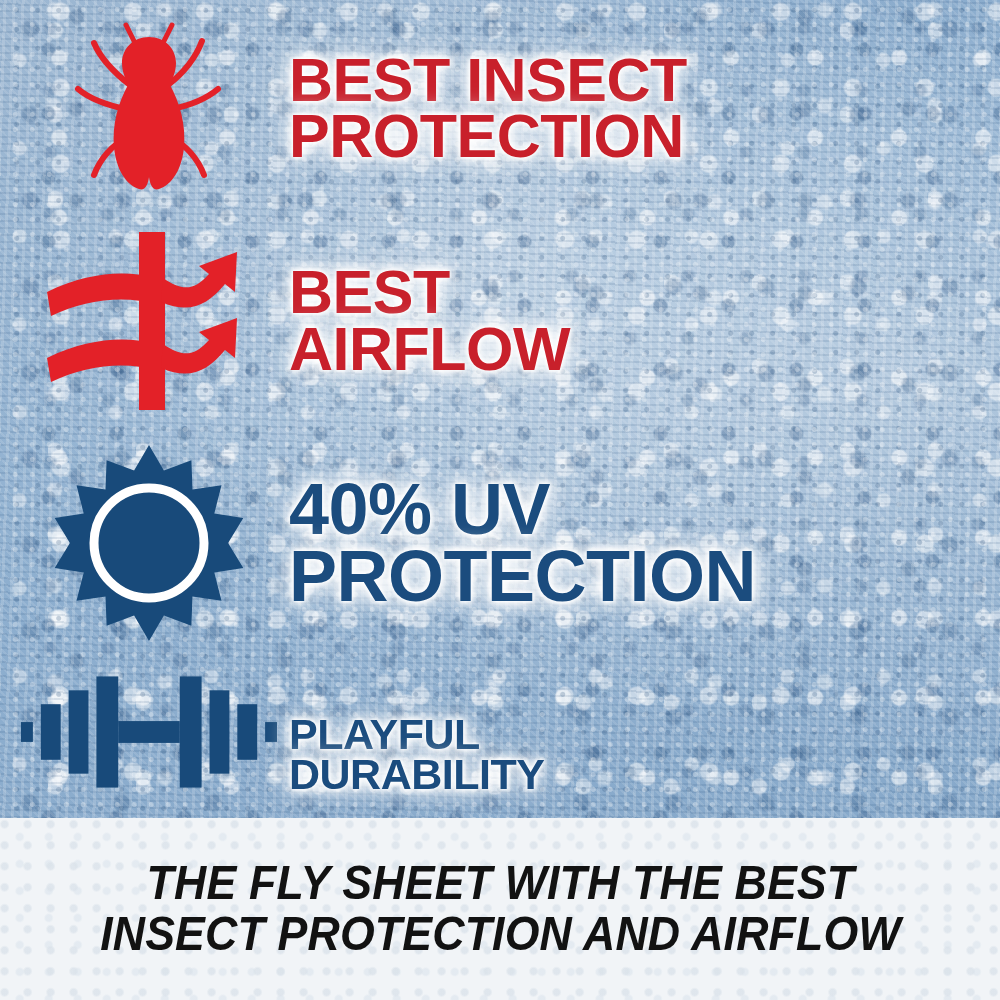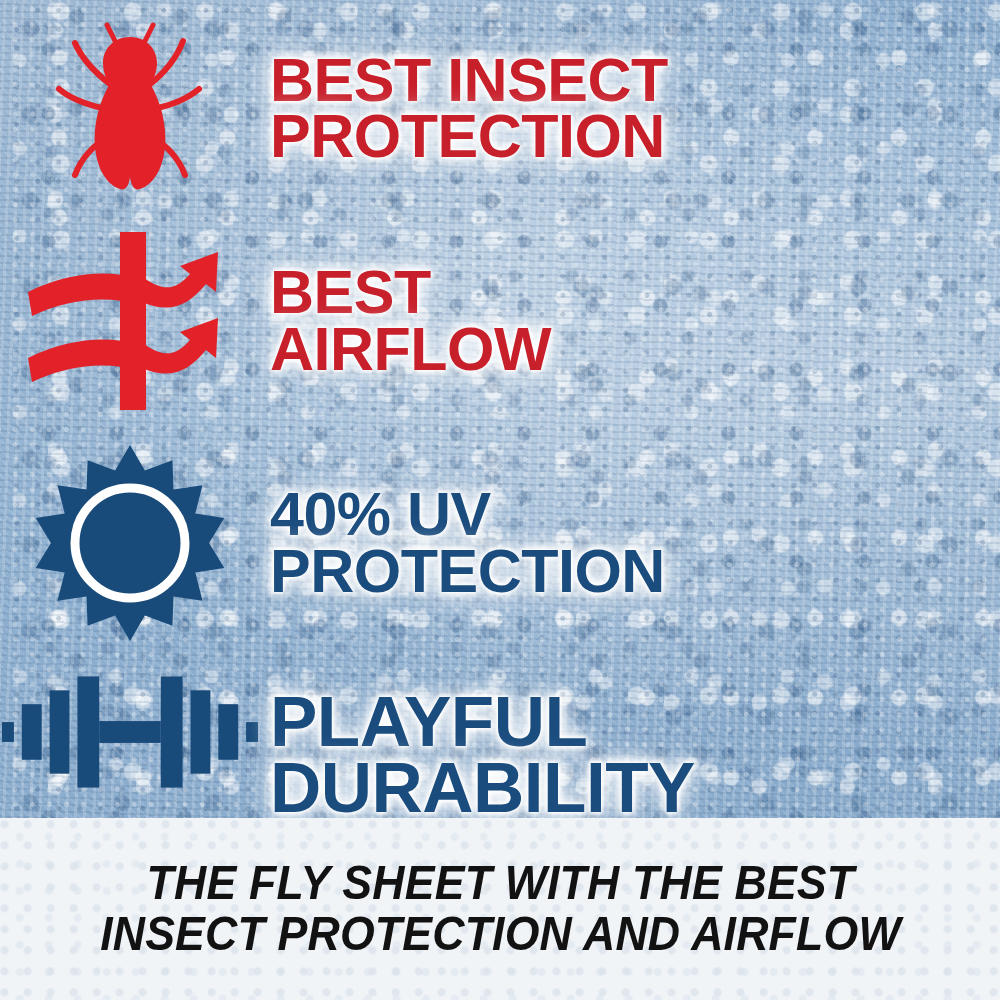--- a/index.html
+++ b/index.html
@@ -66,20 +66,21 @@
 
   
   .rows {
     position:absolute;
     left:0; top:0; width:1000px; height:818px;
   }
   .row {
     position:absolute;
     display:flex;
     align-items:center;
+    padding-left:19px;
   }
   .icon-cell {
     width:260px;
     display:flex;
     align-items:center;
     justify-content:center;
     flex:0 0 260px;
   }
   .label-cell {
     flex:1;
@@ -108,22 +109,22 @@
   }
 
   
   #row-insect   { left:0;  top:8px;   width:1000px; height:200px; }
   #row-airflow  { left:0;  top:218px; width:796px; height:205px; }
   #row-uv       { left:0;  top:435px; width:1000px; height:215px; }
   #row-durable  { left:0;  top:648px; width:1000px; height:165px; }
 
   #txt-insect  { font-size:61px; }
   #txt-airflow { font-size:61px; }
-  #txt-uv      { font-size:61px; }
-  #txt-durable { font-size:71px;margin-top:48px; }
+  #txt-uv      { font-size:72px; }
+  #txt-durable { font-size:43px;margin-top:48px; }
 
   
   .caption-band {
     position:absolute;
     left:0; top:818px; width:1000px; height:182px;
     background:#f1f4f7;
     background-image:
       radial-gradient(circle at 20% 30%, rgba(218,226,234,.75) 0 3px, transparent 5px),
       radial-gradient(circle at 68% 70%, rgba(222,230,238,.7) 0 3px, transparent 5px);
     background-size: 23px 21px, 29px 27px;

